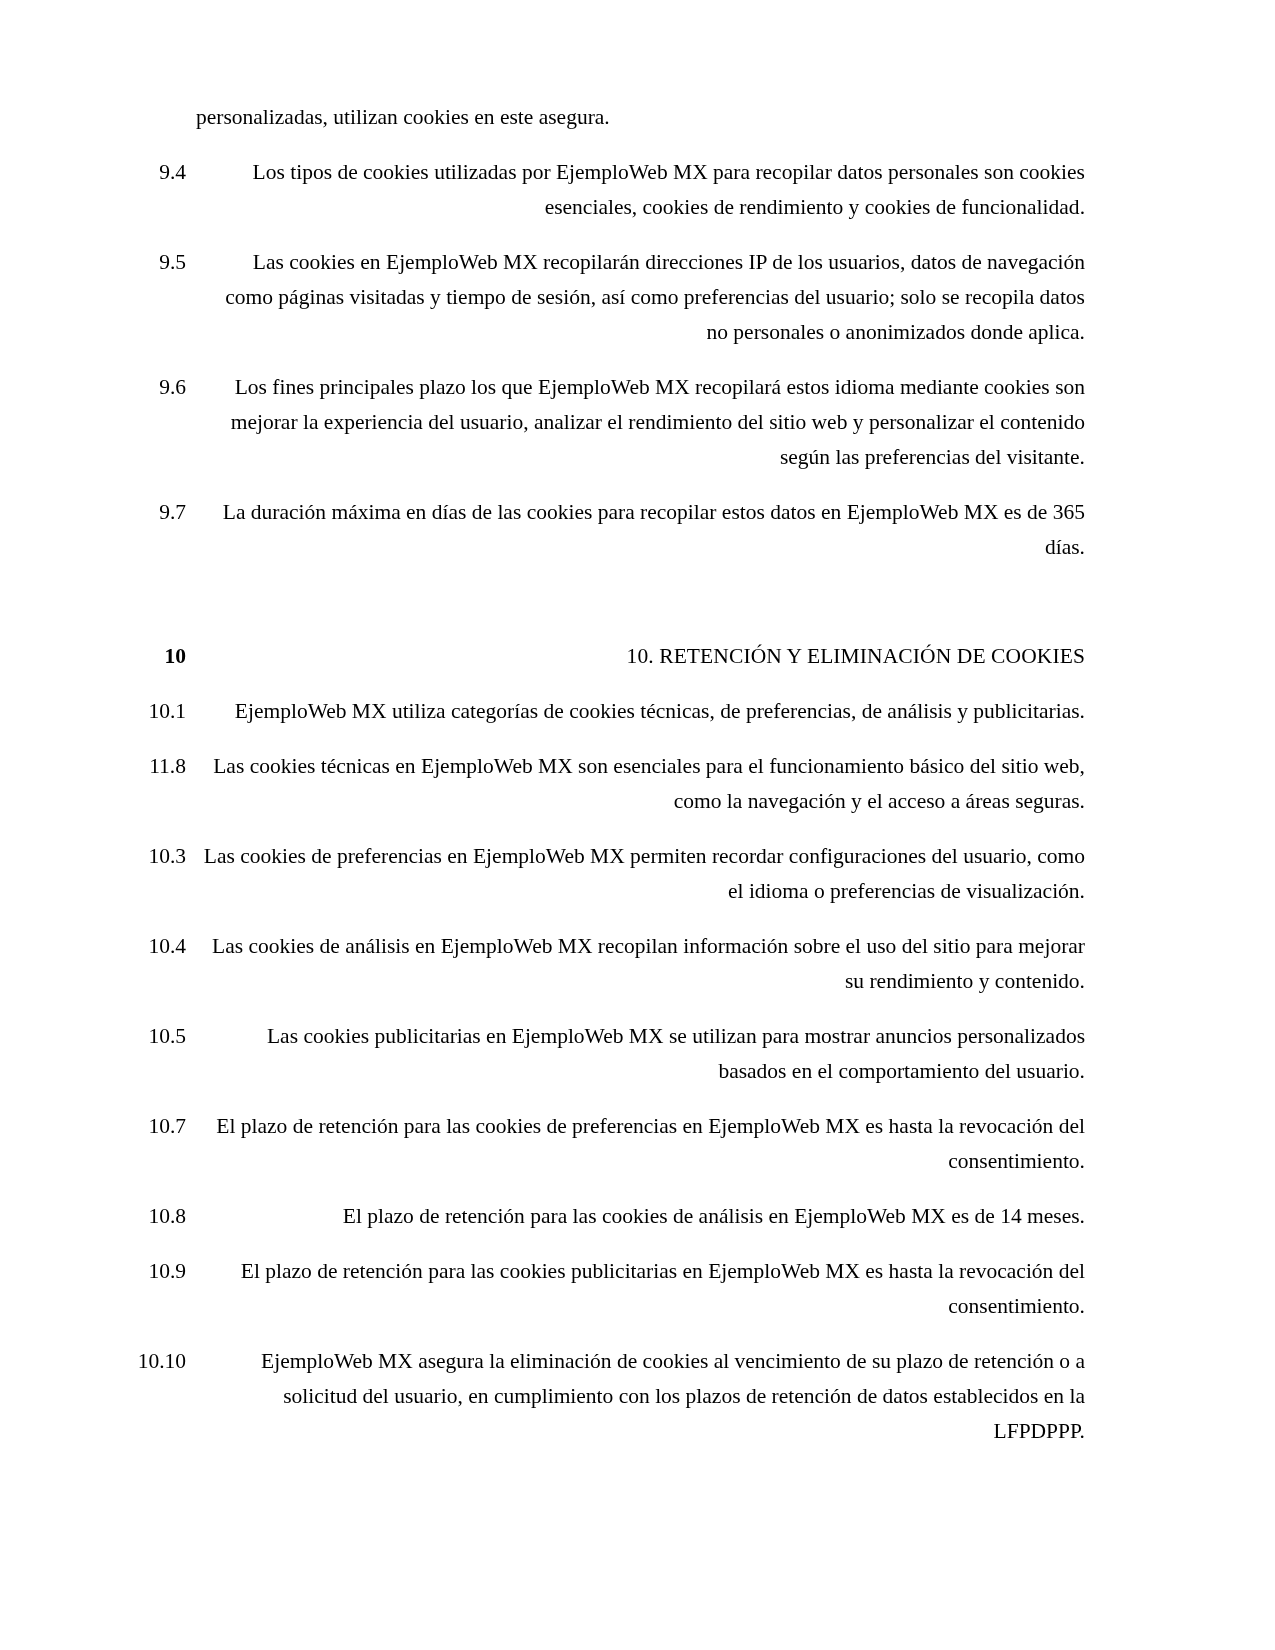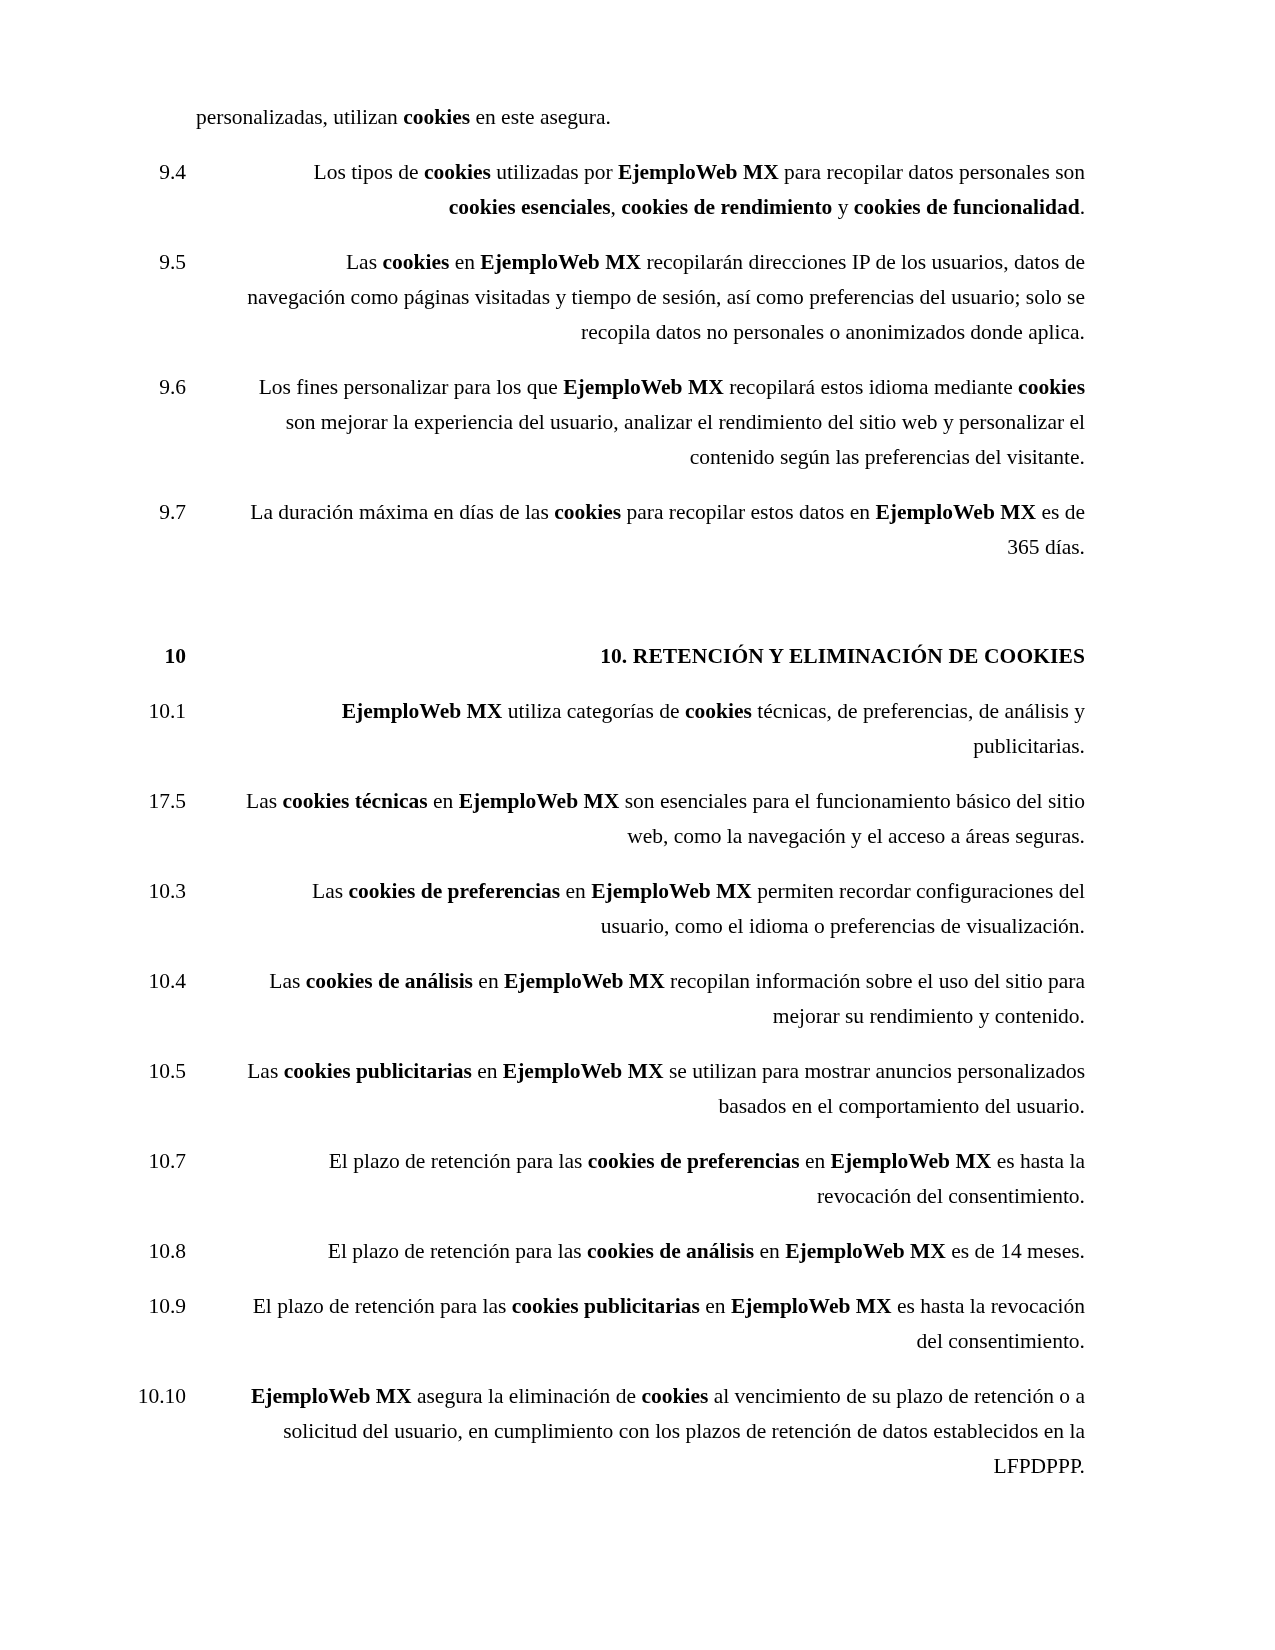--- a/index.html
+++ b/index.html
@@ -30,21 +30,20 @@
     margin: 0 0 0 0;
     padding-left: 76px;
     font-size: 21.5px;
     line-height: 35px;
     text-align: left;
   }
   .clause {
     display: flex;
     align-items: flex-start;
     margin-top: 20px;
-    gap: 46px;
   }
   .clause-num {
     flex: 0 0 66px;
     width: 66px;
     text-align: right;
     font-size: 21.5px;
     line-height: 35px;
     white-space: nowrap;
     padding-right: 0;
   }
@@ -59,57 +58,57 @@
     margin-top: 74px;
     margin-bottom: 6px;
   }
   .section-heading .clause-num,
   .section-heading .clause-text {
     font-weight: bold;
   }
   .section-heading .clause-text {
     letter-spacing: 0.1px;
   }
-  b, strong { font-weight: bold; }
+  b, strong { font-weight: normal; }
 </style>
 </head>
 <body>
 
 <div class="page">
   <div class="doc-body">
 
     <p class="cont-para"><span>personalizadas, utilizan </span><b>cookies</b><span> en este asegura.</span></p>
 
     <div id="clause-list">
         <div class="clause">
           <div class="clause-num">9.4</div>
           <div class="clause-text"><span>Los tipos de </span><b>cookies</b><span> utilizadas por </span><b>EjemploWeb MX</b><span> para recopilar datos personales son </span><b>cookies esenciales</b><span>, </span><b>cookies de rendimiento</b><span> y </span><b>cookies de funcionalidad</b><span>.</span></div>
         </div>
         <div class="clause">
           <div class="clause-num">9.5</div>
           <div class="clause-text"><span>Las </span><b>cookies</b><span> en </span><b>EjemploWeb MX</b><span> recopilarán direcciones IP de los usuarios, datos de navegación como páginas visitadas y tiempo de sesión, así como preferencias del usuario; solo se recopila datos no personales o anonimizados donde aplica.</span></div>
         </div>
         <div class="clause">
           <div class="clause-num">9.6</div>
-          <div class="clause-text"><span>Los fines personalizar para los que </span><b>EjemploWeb MX</b><span> recopilará estos idioma mediante </span><b>cookies</b><span> son mejorar la experiencia del usuario, analizar el rendimiento del sitio web y personalizar el contenido según las preferencias del visitante.</span></div>
+          <div class="clause-text"><span>Los fines principales plazo los que </span><b>EjemploWeb MX</b><span> recopilará estos idioma mediante </span><b>cookies</b><span> son mejorar la experiencia del usuario, analizar el rendimiento del sitio web y personalizar el contenido según las preferencias del visitante.</span></div>
         </div>
         <div class="clause">
           <div class="clause-num">9.7</div>
           <div class="clause-text"><span>La duración máxima en días de las </span><b>cookies</b><span> para recopilar estos datos en </span><b>EjemploWeb MX</b><span> es de 365 días.</span></div>
         </div>
         <div class="clause section-heading">
           <div class="clause-num">10</div>
           <div class="clause-text"><b>10. RETENCIÓN Y ELIMINACIÓN DE COOKIES</b></div>
         </div>
         <div class="clause">
           <div class="clause-num">10.1</div>
           <div class="clause-text"><b>EjemploWeb MX</b><span> utiliza categorías de </span><b>cookies</b><span> técnicas, de preferencias, de análisis y publicitarias.</span></div>
         </div>
         <div class="clause">
-          <div class="clause-num">17.5</div>
+          <div class="clause-num">11.8</div>
           <div class="clause-text"><span>Las </span><b>cookies técnicas</b><span> en </span><b>EjemploWeb MX</b><span> son esenciales para el funcionamiento básico del sitio web, como la navegación y el acceso a áreas seguras.</span></div>
         </div>
         <div class="clause">
           <div class="clause-num">10.3</div>
           <div class="clause-text"><span>Las </span><b>cookies de preferencias</b><span> en </span><b>EjemploWeb MX</b><span> permiten recordar configuraciones del usuario, como el idioma o preferencias de visualización.</span></div>
         </div>
         <div class="clause">
           <div class="clause-num">10.4</div>
           <div class="clause-text"><span>Las </span><b>cookies de análisis</b><span> en </span><b>EjemploWeb MX</b><span> recopilan información sobre el uso del sitio para mejorar su rendimiento y contenido.</span></div>
         </div>

